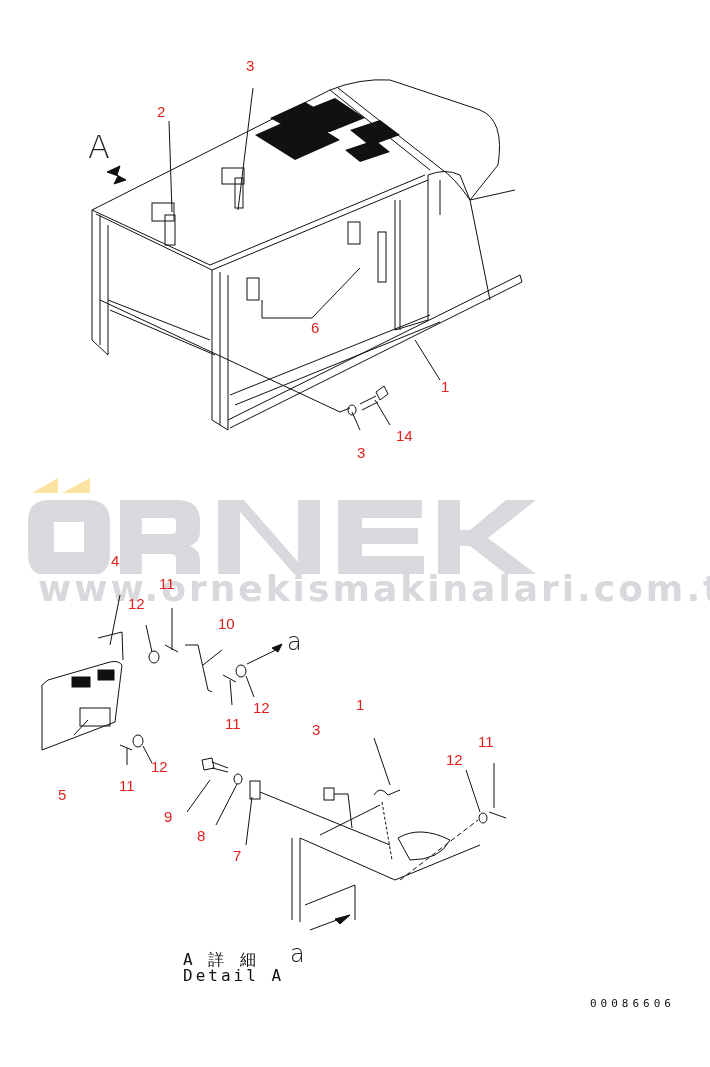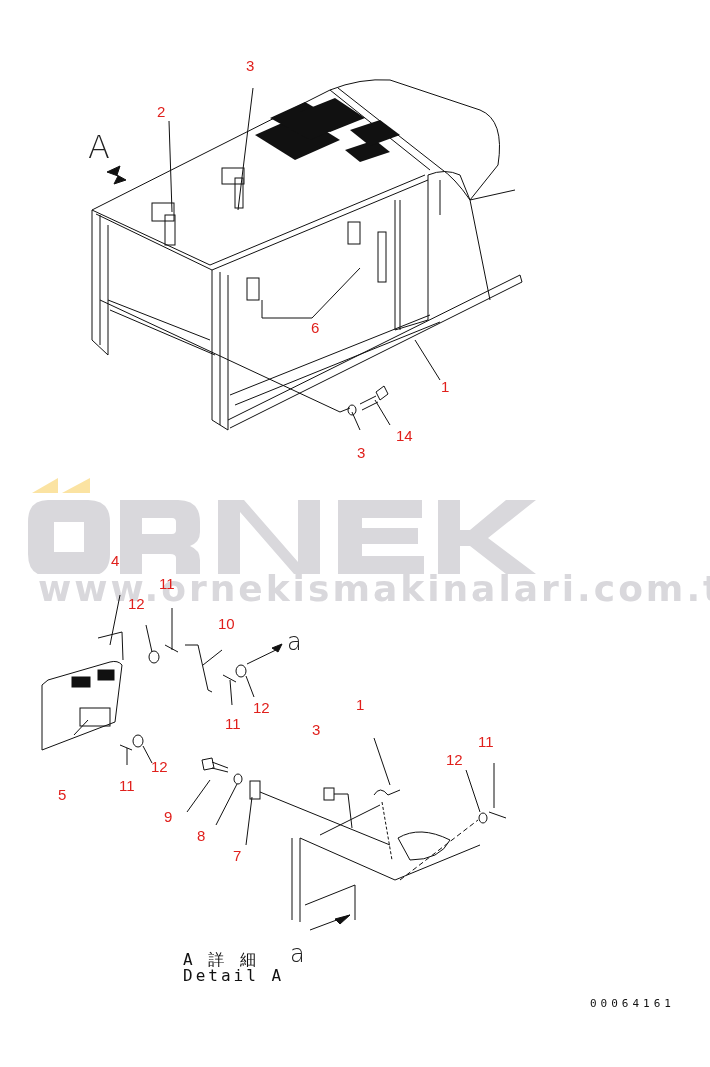--- a/index.html
+++ b/index.html
@@ -177,14 +177,14 @@
   <div class="callout" style="left:233px;top:848px;">7</div>
 
   <div class="view-letter" style="left:287px;top:628px;font-size:24px;">a</div>
   <div class="view-letter" style="left:290px;top:940px;font-size:24px;">a</div>
 
   <div class="detail-caption">
     <div>A 詳 細</div>
     <div>Detail A</div>
   </div>
 
-  <div class="doc-number">00064161</div>
+  <div class="doc-number">00086606</div>
 </div>
 
 </body></html>

